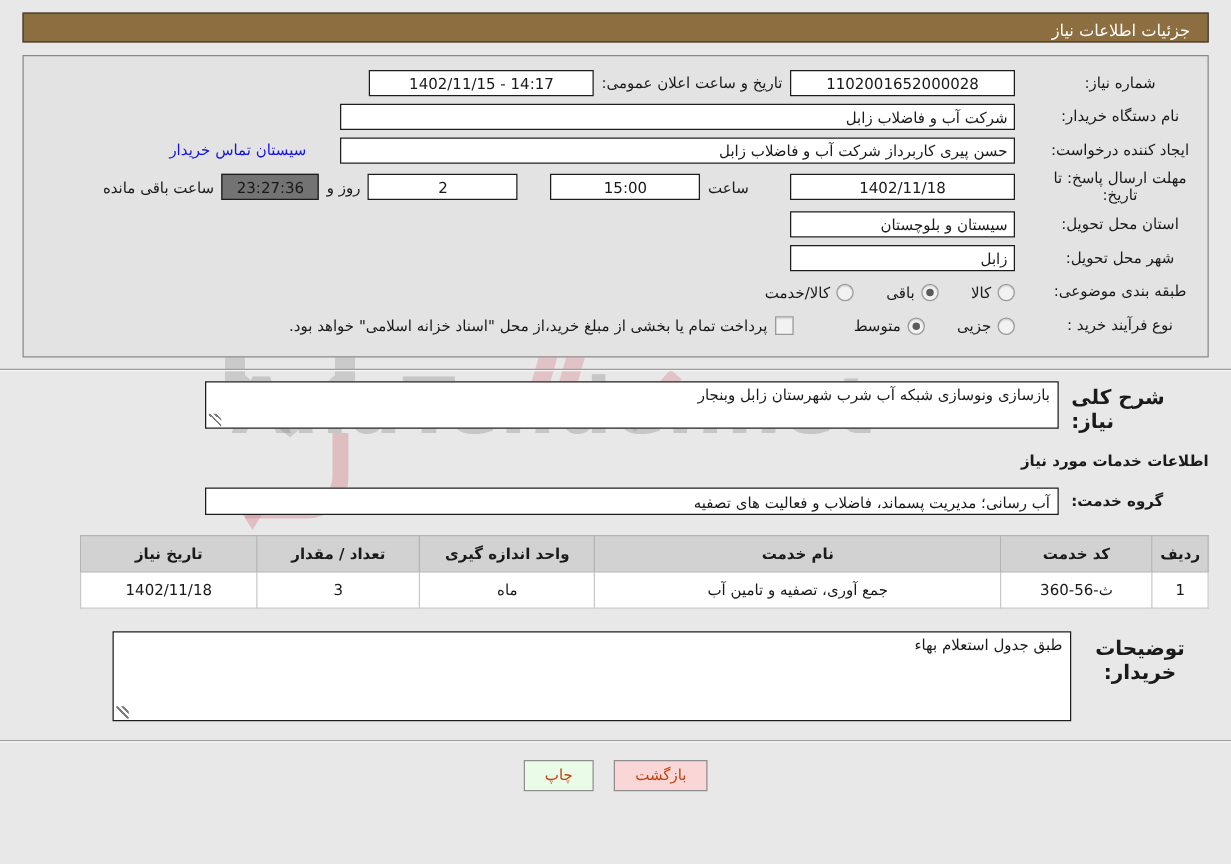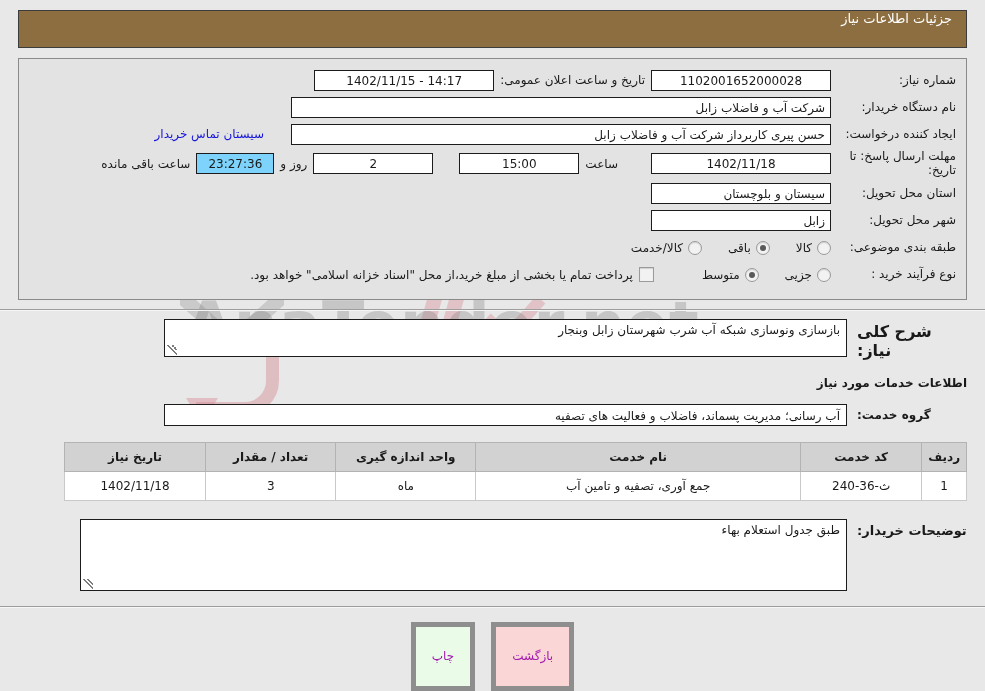--- a/index.html
+++ b/index.html
@@ -93,25 +93,25 @@
     border-left: 12px solid rgba(214,140,150,0.40);
     border-bottom: 12px solid rgba(214,140,150,0.40);
     transform: rotate(-48deg);
   }
 
   .page { position: relative; z-index: 2; }
 
   
   .titlebar {
     margin: 10px 18px 0 18px;
-    height: 38px;
+    height: 24px;
     background: #8d6e41;
     border: 1px solid #3c3c3c;
     display: flex;
-    align-items: flex-start;
+    align-items: flex-end;
     justify-content: flex-start;
     padding: 0 14px;
     box-sizing: border-box;
   }
   .titlebar-text {
     color: #ffffff;
     font-size: 13px;
     font-weight: normal;
   }
 
@@ -126,22 +126,22 @@
   .panel-inner { padding: 0 10px; }
 
   .row {
     display: flex;
     align-items: center;
     margin-bottom: 5px;
     min-height: 22px;
   }
   .lbl {
     width: 120px;
-    text-align: right;
-    padding-left: 5px;
+    text-align: center;
+    padding-left: 24px;
     font-size: 12px;
     color: #1a1a1a;
     flex: 0 0 auto;
     line-height: 1.25;
   }
   .lbl.two-line { line-height: 1.15; }
 
   .fld {
     border: 1px solid #1c1c1c;
     background: #ffffff;
@@ -150,21 +150,21 @@
     box-sizing: border-box;
     padding: 0 5px;
     font-size: 12px;
     text-align: center;
     color: #1a1a1a;
     overflow: hidden;
     white-space: nowrap;
   }
   .fld.rt { text-align: right; margin-left: 21px; }
   .fld.timer {
-    background: #7dd3fc;
+    background: #737373;
     text-align: center;
     font-size: 12px;
   }
 
   .w-need-no  { width: 180px; }
   .w-buyer    { width: 540px; }
   .w-creator  { width: 540px; }
   .w-date     { width: 180px; margin-left: 27px; }
   .w-time     { width: 120px; }
   .w-days     { width: 120px; }
@@ -342,48 +342,47 @@
   .col-date  { width: 140px; }
 
   
   .notes-row {
     display: flex;
     align-items: flex-start;
     margin-top: 18px;
   }
   .notes-lbl {
     width: 110px;
-    text-align: left;
-    padding-left: 10px;
+    text-align: center;
     font-weight: bold;
-    font-size: 13px;
+    font-size: 16px;
     padding-top: 4px;
     flex: 0 0 auto;
   }
 
   
   .footer-sep {
     border: 0;
     border-top: 1px solid #9d9d9d;
     border-bottom: 1px solid #f7f7f7;
     margin: 15px 0 0 0;
   }
   .buttons {
     display: flex;
     justify-content: center;
     gap: 16px;
     padding-top: 14px;
   }
   .btn {
     font-size: 12px;
-    padding: 21px 16px;
-    border: 5px solid #a21caf;
+    padding: 3px 16px;
+    border: 1px solid #a21caf;
     cursor: pointer;
     font-family: "DejaVu Sans", "Liberation Sans", sans-serif;
-    color: #a21caf;
+    color: #c2410c;
     line-height: 17px;
   }
   .btn-back  { background: #fbd6d6; border-color: #8e8e8e; }
   .btn-print { background: #eafbe8; border-color: #8e8e8e; }
 </style>
 </head>
 <body>
 
 <div class="watermark">
   <div class="wm-shield"></div>
@@ -503,21 +502,21 @@
           <th class="col-code">کد خدمت</th>
           <th class="col-name">نام خدمت</th>
           <th class="col-unit">واحد اندازه گیری</th>
           <th class="col-qty">تعداد / مقدار</th>
           <th class="col-date">تاریخ نیاز</th>
         </tr>
       </thead>
       <tbody>
         <tr>
           <td>1</td>
-          <td>ث-36-240</td>
+          <td>ث-56-360</td>
           <td>جمع آوری، تصفیه و تامین آب</td>
           <td>ماه</td>
           <td>3</td>
           <td>1402/11/18</td>
         </tr>
       </tbody>
     </table>
 
     <div class="notes-row">
       <span class="notes-lbl">توضیحات خریدار:</span>

